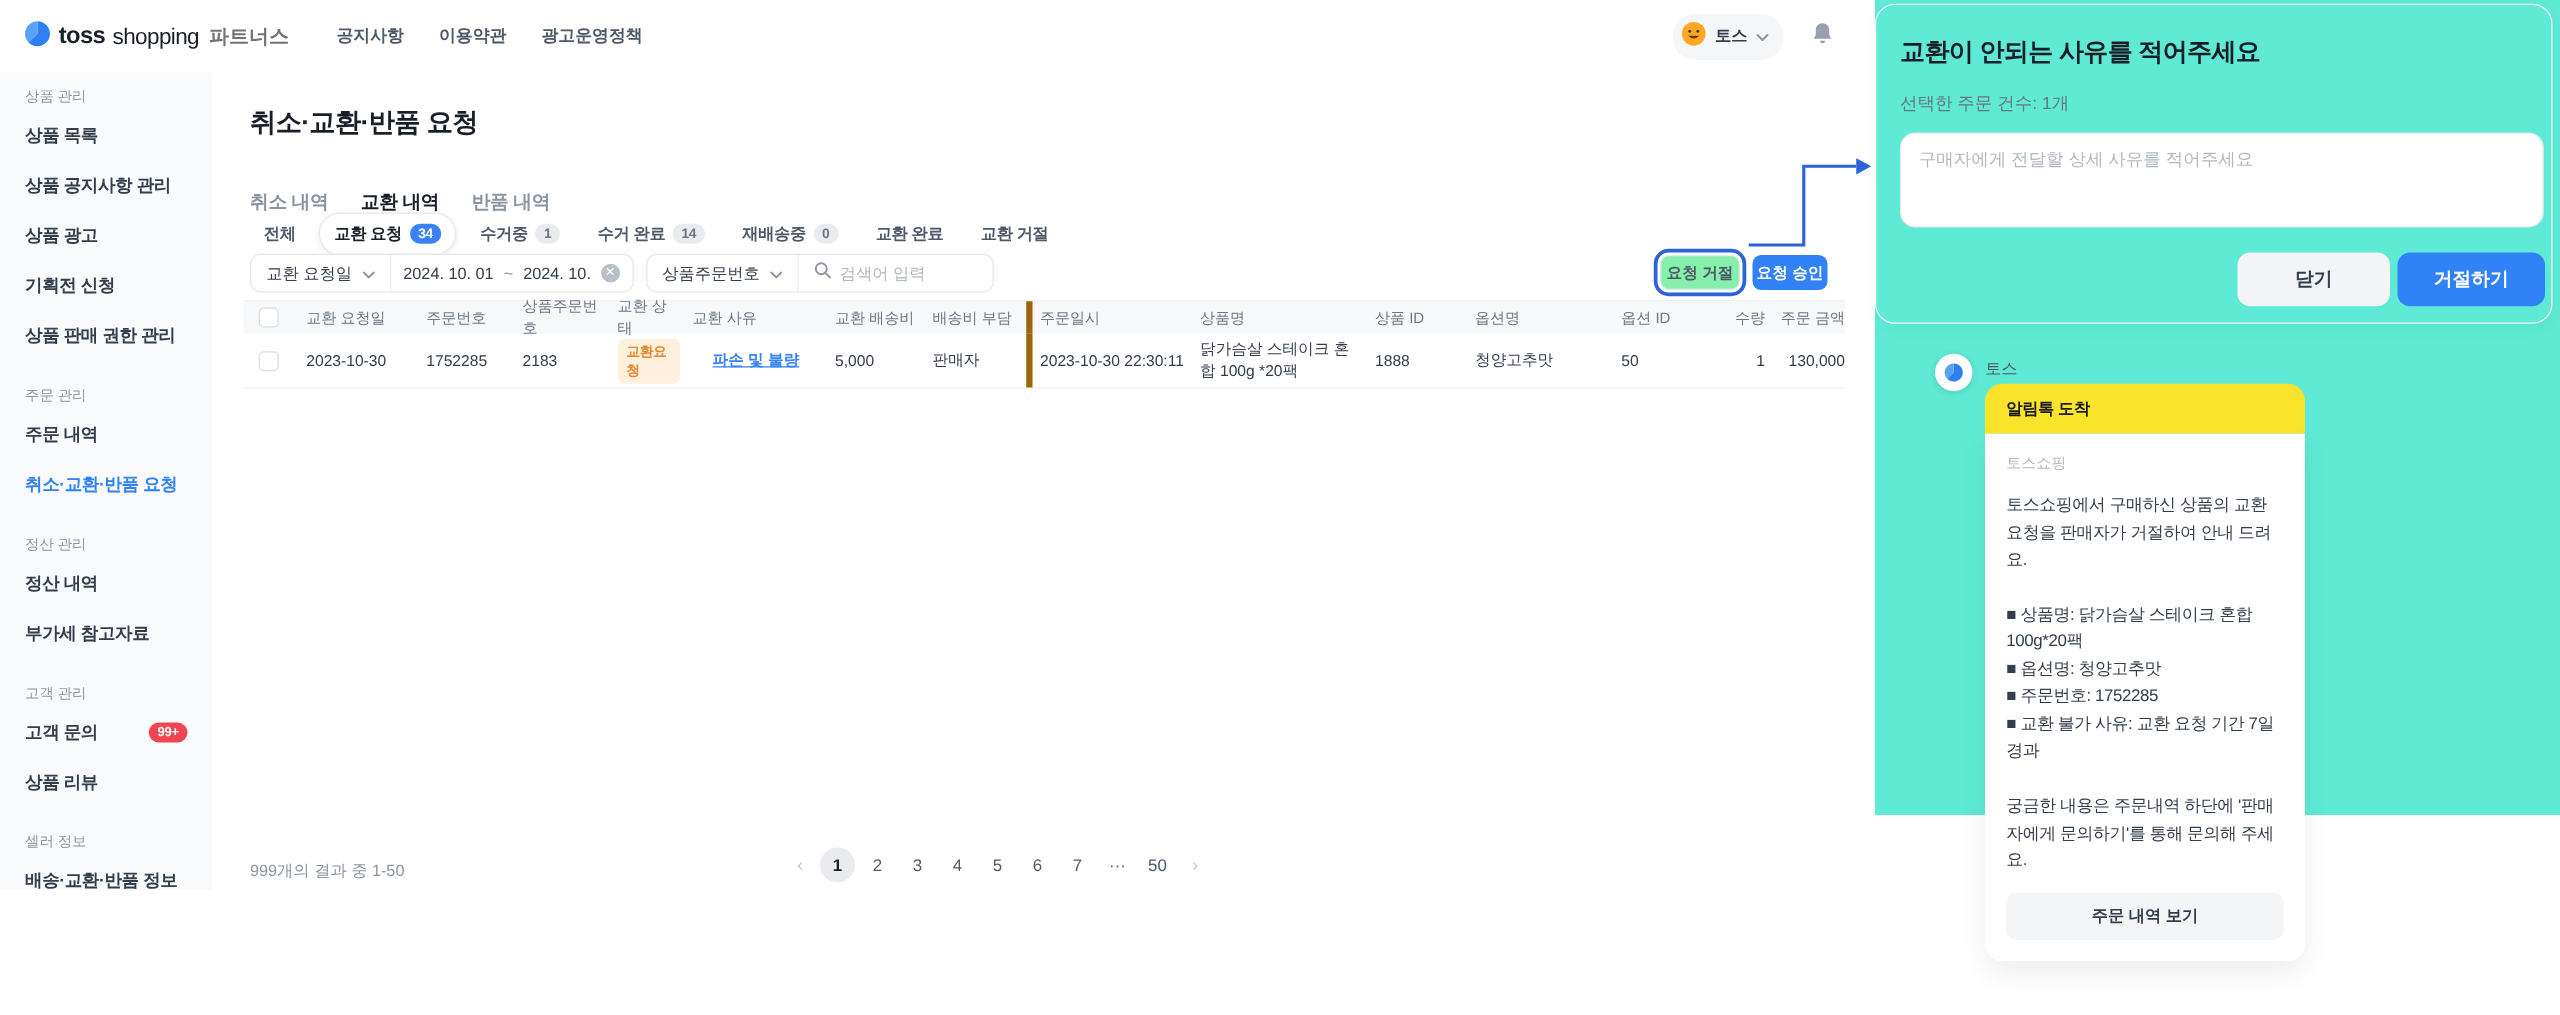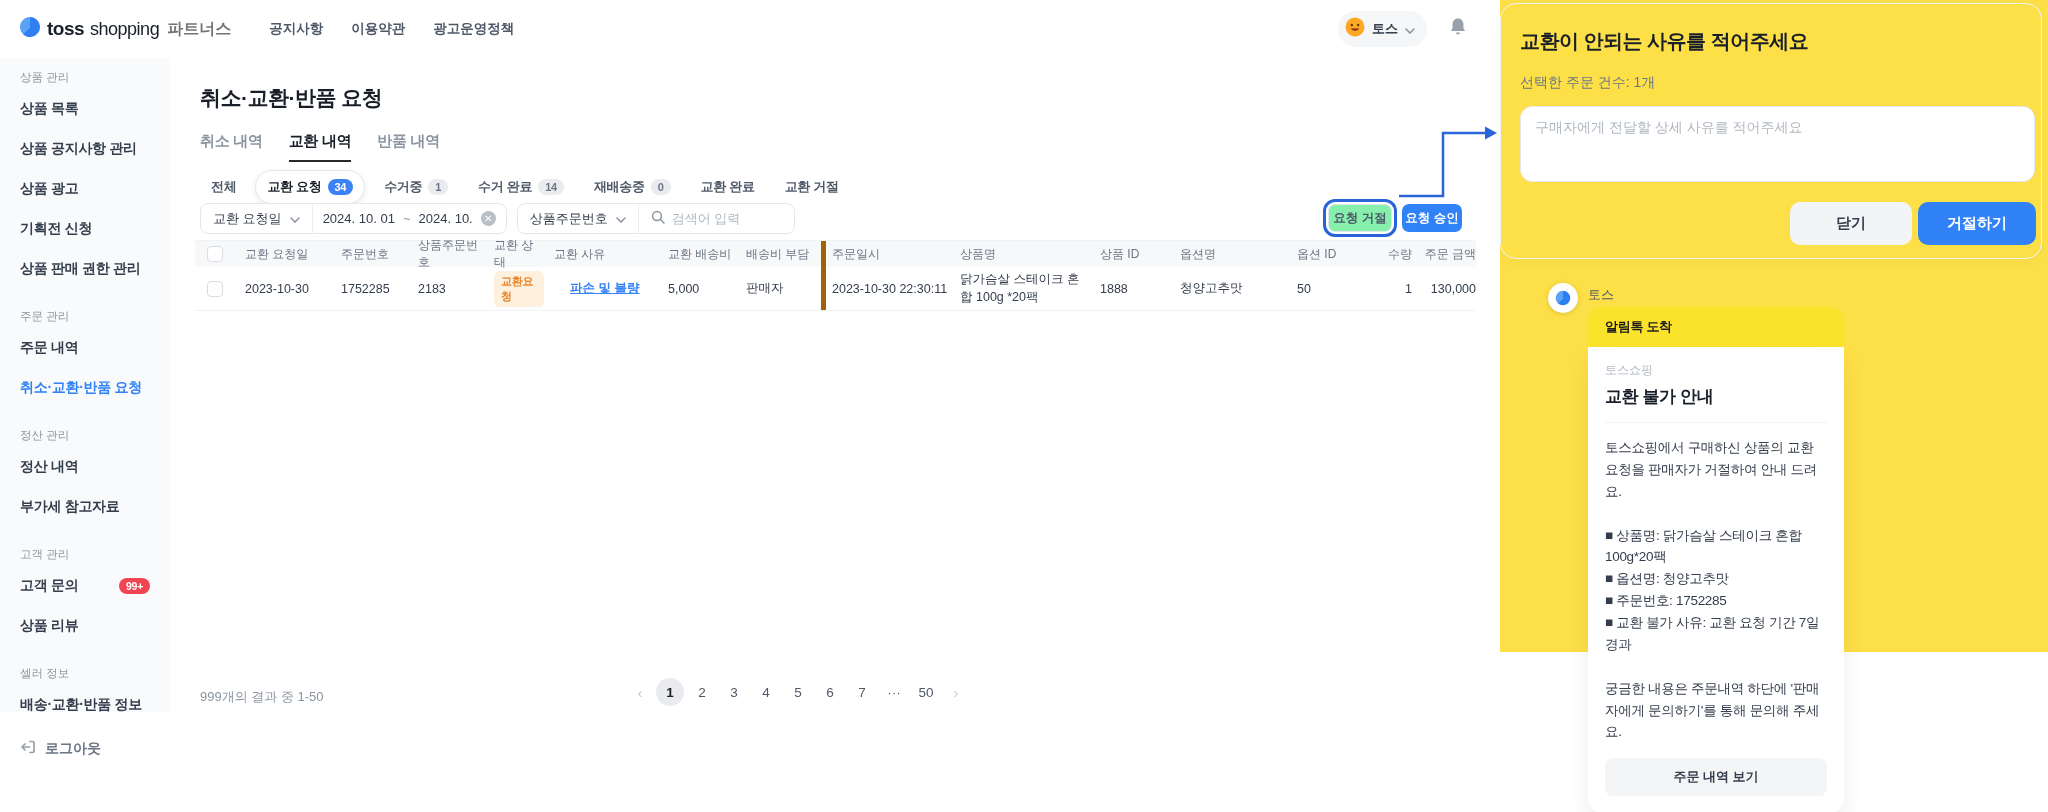--- a/index.html
+++ b/index.html
@@ -26,21 +26,21 @@
   .sec-title.first { margin-top:4px; }
   .side-item { display:flex; align-items:center; padding:11px 20px; font-size:14px; font-weight:600; color:#333d4b; cursor:pointer; letter-spacing:-0.3px; }
   .side-item.active { color:#3182f6; font-weight:700; }
   .side-badge { margin-left:auto; background:#f04452; color:#fff; font-size:10.5px; font-weight:700; border-radius:9px; padding:2px 7px; }
   .logout { margin-top:auto; display:flex; align-items:center; gap:9px; padding:14px 20px 20px; font-size:14px; font-weight:600; color:#6b7684; cursor:pointer; }
 
   
   .main { position:absolute; left:170px; top:58px; width:1327px; height:754px; background:#fff; }
   .page-title { position:absolute; left:30px; top:26px; font-size:21px; font-weight:800; color:#191f28; letter-spacing:-0.5px; }
   .tabs { position:absolute; left:30px; top:74px; display:flex; gap:26px; }
-  .tab { font-size:15px; font-weight:600; color:#8b95a1; padding-bottom:9px; cursor:pointer; letter-spacing:-0.3px; }
+  .tab { font-size:15px; font-weight:600; color:#8b95a1; padding-bottom:9px; cursor:pointer; letter-spacing:-0.3px;margin-top:20px; }
   .tab.active { color:#191f28; font-weight:700; border-bottom:2px solid #26282c; }
   .chips { position:absolute; left:30px; top:112px; display:flex; align-items:center; gap:8px; }
   .chip { display:flex; align-items:center; gap:6px; padding:7px 11px; font-size:13px; font-weight:600; color:#4e5968; cursor:pointer; border-radius:18px; letter-spacing:-0.3px; }
   .chip .cnt { background:#e9ebee; color:#6b7684; font-size:11px; font-weight:700; border-radius:10px; padding:2px 7px; }
   .chip.active { background:#fff; border:1px solid #e5e8eb; box-shadow:0 2px 6px rgba(0,0,0,.08); color:#191f28; font-weight:700; }
   .chip.active .cnt { background:#3b82f6; color:#fff; }
   .filterbar { position:absolute; left:30px; top:145px; display:flex; gap:10px; }
   .fgroup { display:flex; align-items:center; height:31px; border:1px solid #e5e8eb; border-radius:8px; background:#fff; }
   .fgroup .flabel { display:flex; align-items:center; gap:8px; padding:0 12px; font-size:13px; color:#333d4b; font-weight:500; cursor:pointer; }
   .fgroup .vdiv { width:1px; height:100%; background:#eceef0; }
@@ -72,21 +72,21 @@
   .reason-link { color:#3682f6; text-decoration:underline; font-weight:600; cursor:pointer;margin-left:16px; }
 
   
   .result-summary { position:absolute; left:30px; top:630px; font-size:13px; color:#8b95a1; }
   .pagination { position:absolute; left:458px; top:620px; display:flex; align-items:center; gap:4px; font-size:13.5px; color:#4e5968; }
   .page { width:28px; height:28px; display:flex; align-items:center; justify-content:center; border-radius:50%; cursor:pointer; }
   .page.current { background:#e9ebee; color:#191f28; font-weight:700; }
   .pg-arrow { color:#c5cad1; font-size:15px; width:24px; text-align:center; cursor:pointer; }
 
   
-  .panel { position:absolute; left:1500px; top:0; width:548px; height:652px; background:#fde047; }
+  .panel { position:absolute; left:1500px; top:0; width:548px; height:652px; background:#5eead4; }
   .dialog-card { position:absolute; left:0; top:3px; width:542px; height:256px; border:1px solid #f1f3f5; border-radius:16px; box-shadow:0 4px 14px rgba(0,0,0,.03); }
   .dialog-title { position:absolute; left:20px; top:28px; font-size:20px; font-weight:800; color:#191f28; letter-spacing:-0.5px; }
   .dialog-sub { position:absolute; left:20px; top:74px; font-size:14px; color:#6b7684; }
   .dialog-textarea { position:absolute; left:20px; top:106px; width:515px; height:76px; border:1px solid #e5e8eb; border-radius:12px; padding:12px 14px; font-size:14px; color:#333d4b; resize:none; outline:none; font-family:"Liberation Sans", sans-serif; }
   .dialog-textarea::placeholder { color:#b0b8c1; }
   .btn-close { position:absolute; left:290px; top:202px; width:122px; height:43px; background:#f2f4f6; border:none; border-radius:10px; font-size:15px; font-weight:600; color:#333d4b; cursor:pointer; font-family:"Liberation Sans", sans-serif; }
   .btn-do-reject { position:absolute; left:418px; top:202px; width:118px; height:43px; background:#3182f6; border:none; border-radius:10px; font-size:15px; font-weight:600; color:#fff; cursor:pointer; font-family:"Liberation Sans", sans-serif; }
 
   
   .notif-avatar { position:absolute; left:48px; top:283px; width:30px; height:30px; border-radius:50%; background:#fff; box-shadow:0 1px 5px rgba(0,0,0,.15); display:flex; align-items:center; justify-content:center; }
@@ -191,29 +191,20 @@
     </div>
     <div class="side-item">
         <span>상품 리뷰</span>
       </div>
 
     <div class="sec-title">셀러 정보</div>
     <div class="side-item">
         <span>배송·교환·반품 정보</span>
       </div>
 
-    <div class="logout">
-      <span>
-        <svg width="16" height="16" viewBox="0 0 16 16">
-          <path d="M10 2.5 H12.5 A1.5 1.5 0 0 1 14 4 V12 A1.5 1.5 0 0 1 12.5 13.5 H10" stroke="#97a0ab" stroke-width="1.7" fill="none" stroke-linecap="round"></path>
-          <path d="M9.5 8 H2.5 M5 5 L2 8 L5 11" stroke="#97a0ab" stroke-width="1.7" fill="none" stroke-linecap="round" stroke-linejoin="round"></path>
-        </svg>
-      </span>
-      <span>로그아웃</span>
-    </div>
   </aside>
 
   <main class="main">
     <h1 class="page-title">취소·교환·반품 요청</h1>
 
     <div class="tabs">
       <div class="tab">취소 내역</div>
       <div class="tab active">교환 내역</div>
       <div class="tab">반품 내역</div>
     </div>
@@ -355,21 +346,20 @@
     <div class="notif-avatar">
       <svg width="16" height="16" viewBox="0 0 22 22">
         <path d="M11 1 C16.5 1 21 5.5 21 11 C21 16.5 16.5 21 11 21 C8.2 21 5.6 19.8 3.8 17.9 L11 11 Z" fill="#2d7ff2"></path>
         <path d="M11 1 C5.5 1 1 5.5 1 11 C1 13.9 2.2 16.5 4.2 18.3 L11 11 Z" fill="#5aa2f8"></path>
       </svg>
     </div>
     <div class="notif-sender">토스</div>
     <div class="notif-banner">알림톡 도착</div>
     <div class="notif-card">
       <div class="notif-brand">토스쇼핑</div>
-      <div class="notif-title">교환 불가 안내</div>
       <div class="notif-body">
         <div class="notif-intro">토스쇼핑에서 구매하신 상품의 교환 요청을 판매자가 거절하여 안내 드려요.</div>
         <div>■ 상품명: 닭가슴살 스테이크 혼합 100g*20팩</div>
         <div>■ 옵션명: 청양고추맛</div>
         <div>■ 주문번호: 1752285</div>
         <div>■ 교환 불가 사유: 교환 요청 기간 7일 경과</div>
         <div class="notif-footer">궁금한 내용은 주문내역 하단에 '판매자에게 문의하기'를 통해 문의해 주세요.</div>
       </div>
       <button class="notif-btn">주문 내역 보기</button>
     </div>

